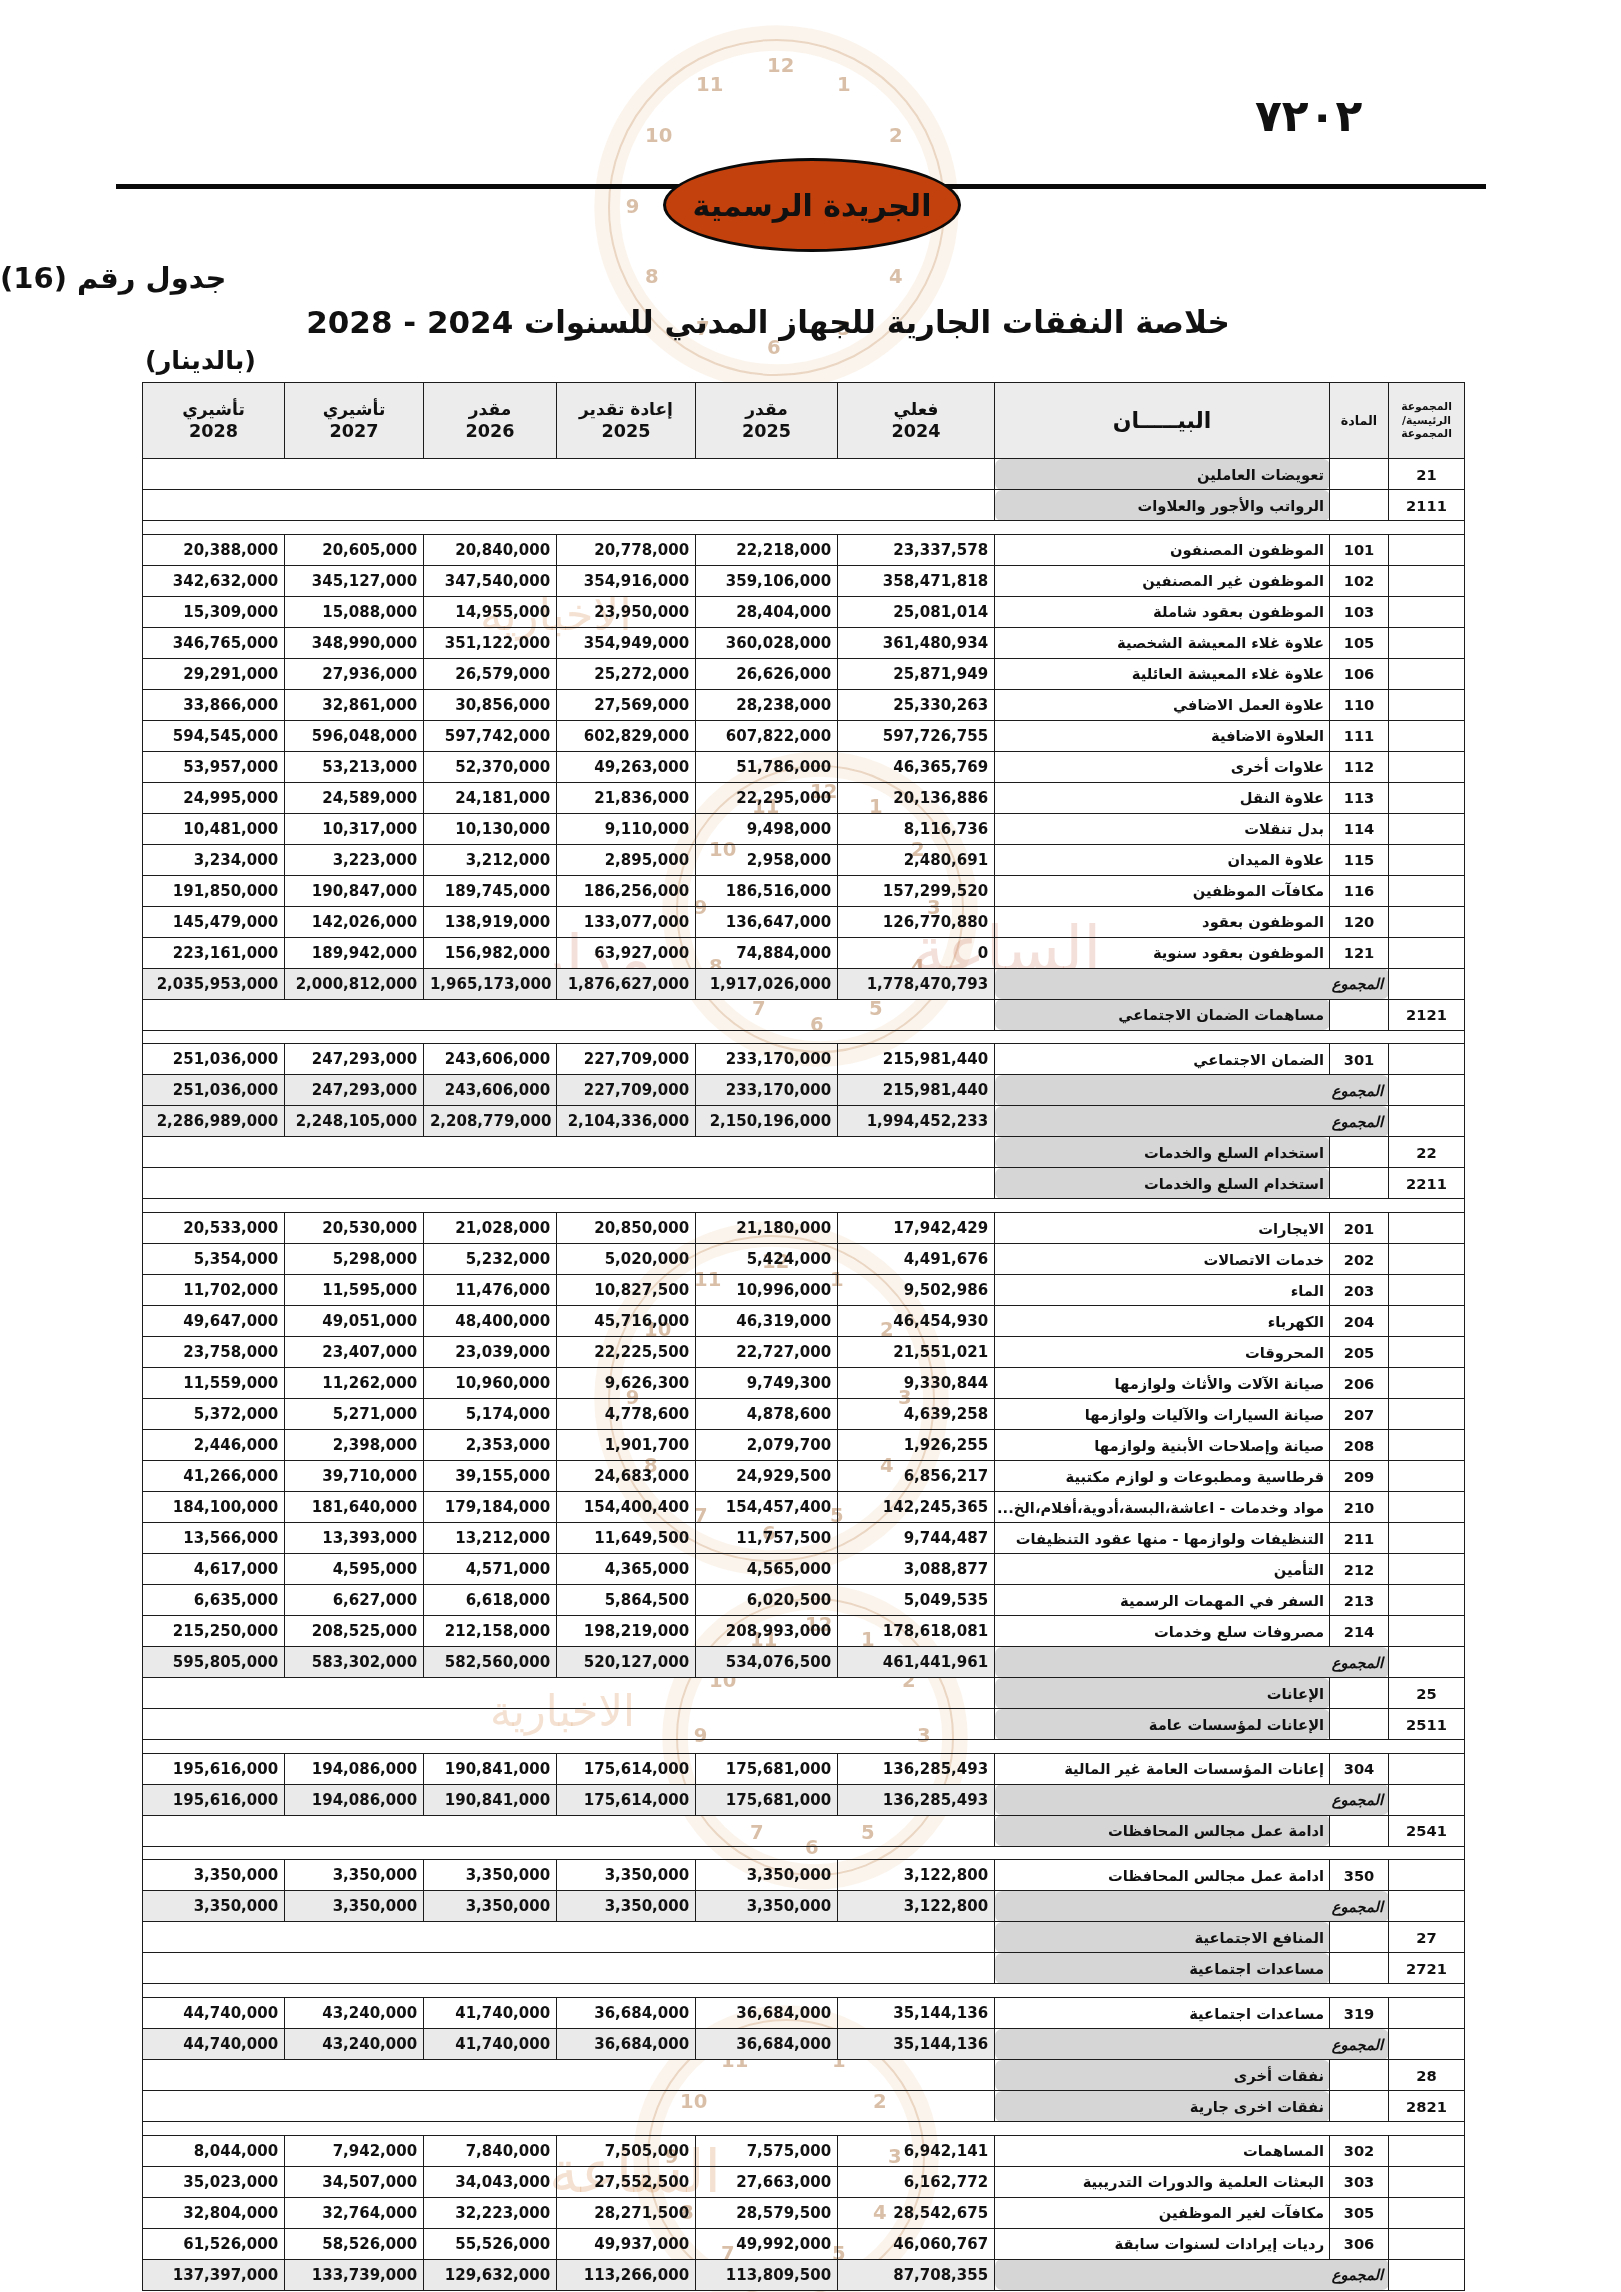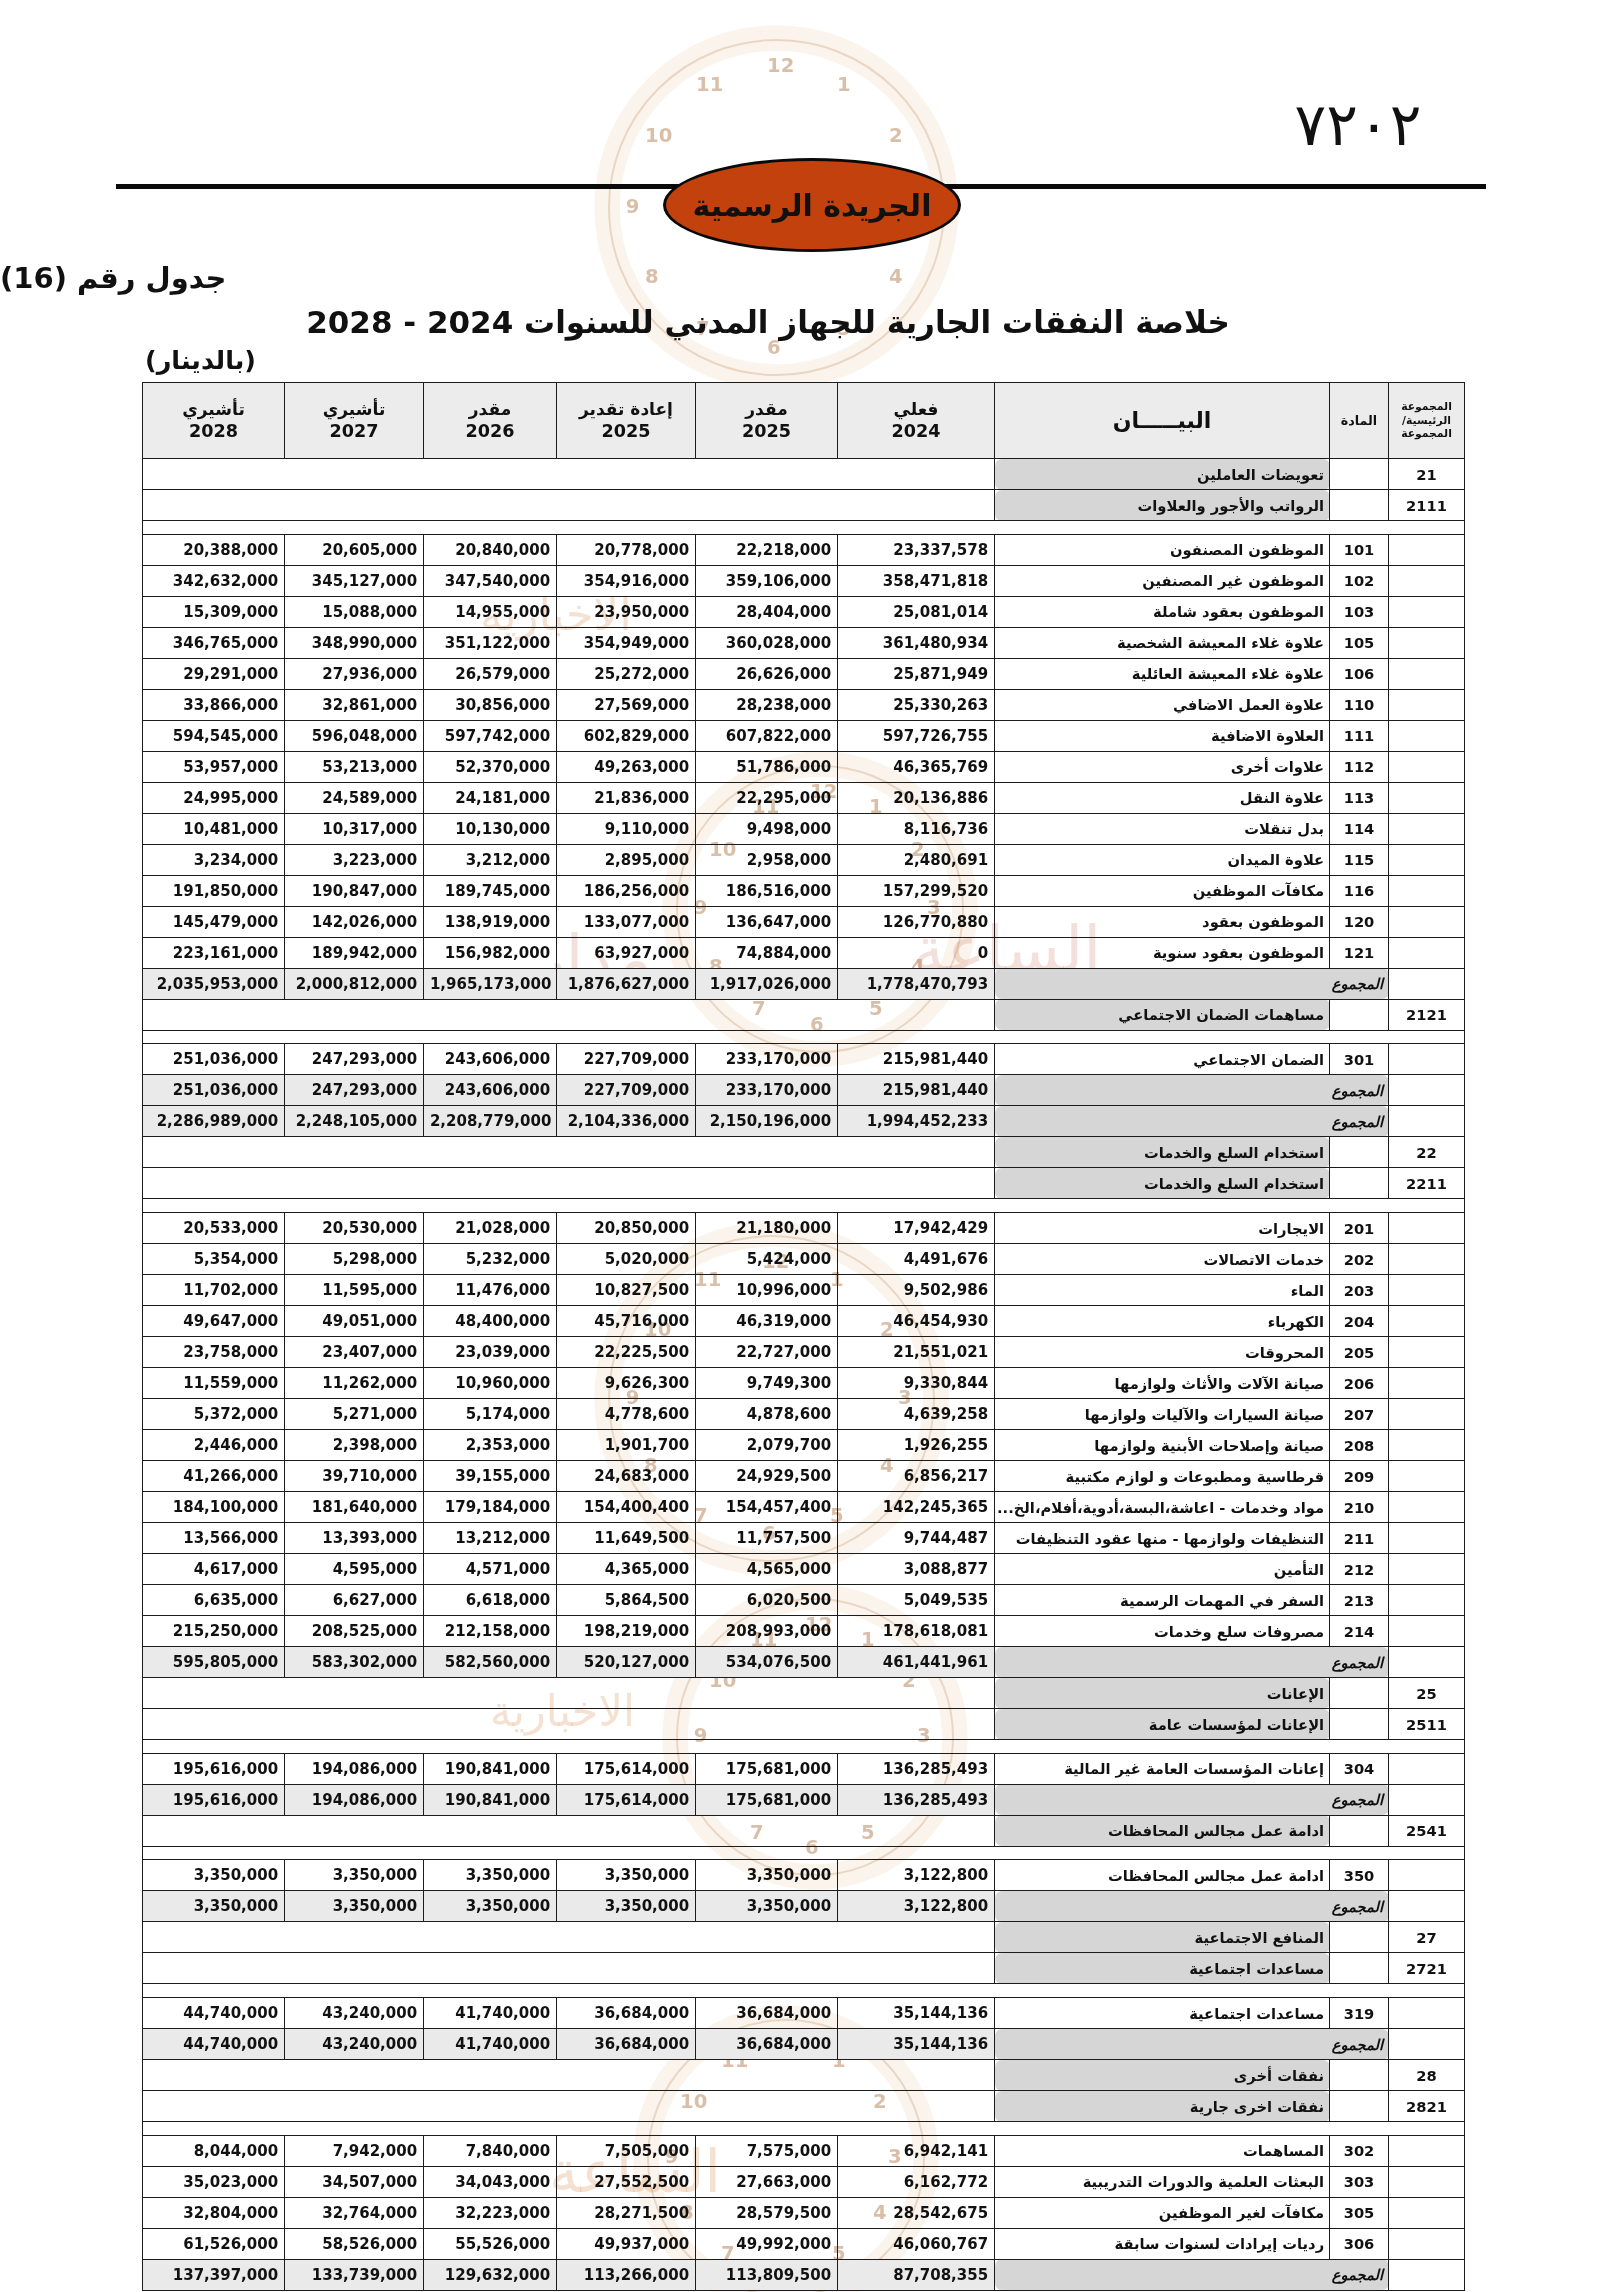--- a/index.html
+++ b/index.html
@@ -8,22 +8,22 @@
     font-family:"DejaVu Sans", sans-serif;direction:rtl;color:#111;
   }
   
   .watermark{position:absolute;inset:0;z-index:0;pointer-events:none;}
   .wm-clock{position:absolute;border:2.9px solid rgba(186,118,52,0.30);border-radius:50%;
     box-shadow:0 0 0 13.7px rgba(220,150,70,0.10), inset 0 0 0 9.8px rgba(220,150,70,0.10);}
   .wm-clock span{position:absolute;font-size:19.6px;font-weight:700;color:rgba(160,95,35,0.40);}
   .wm-text{position:absolute;font-weight:400;color:rgba(205,120,45,0.22);white-space:nowrap;}
   .wm-red{color:rgba(190,70,40,0.17);}
   
-  .page-number{position:absolute;top:90px;left:1255px;width:206px;text-align:center;
-    font-size:59px;font-weight:400;direction:ltr;letter-spacing:5.9px;z-index:1;}
+  .page-number{position:absolute;top:90px;left:1255px;width:206px;
+    font-size:44px;font-weight:700;direction:ltr;letter-spacing:5.9px;z-index:1;}
   .banner-line{position:absolute;top:184px;left:116px;width:1370px;height:4.9px;background:#0a0a0a;z-index:1;}
   .banner-oval{position:absolute;top:158px;left:663px;width:292px;height:88px;background:#c2410c;
     border:3.9px solid #0a0a0a;border-radius:50%;display:flex;align-items:center;justify-content:center;
     font-size:30px;font-weight:700;z-index:2;}
   .title1{position:absolute;top:261px;left:0;width:1490px;text-align:left;font-size:29px;font-weight:700;z-index:1;}
   .title2{position:absolute;top:304px;left:0;width:1490px;text-align:center;font-size:31px;font-weight:700;z-index:1;padding-left:23px;}
   .currency-note{position:absolute;top:345px;left:145px;font-size:25.5px;font-weight:700;z-index:1;}
   
   table.budget{position:absolute;top:382px;left:142px;width:1323px;border-collapse:collapse;
     table-layout:fixed;z-index:1;background:transparent;}

